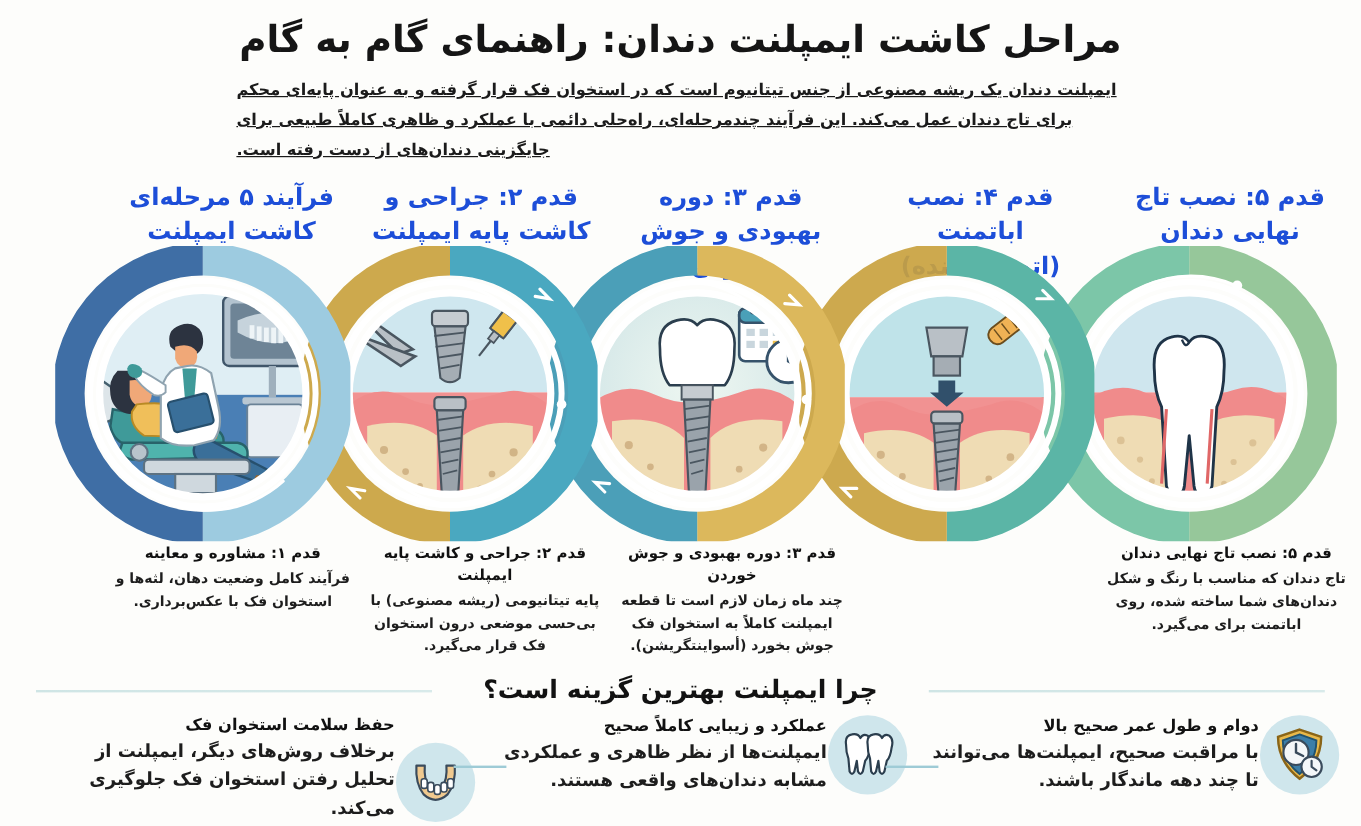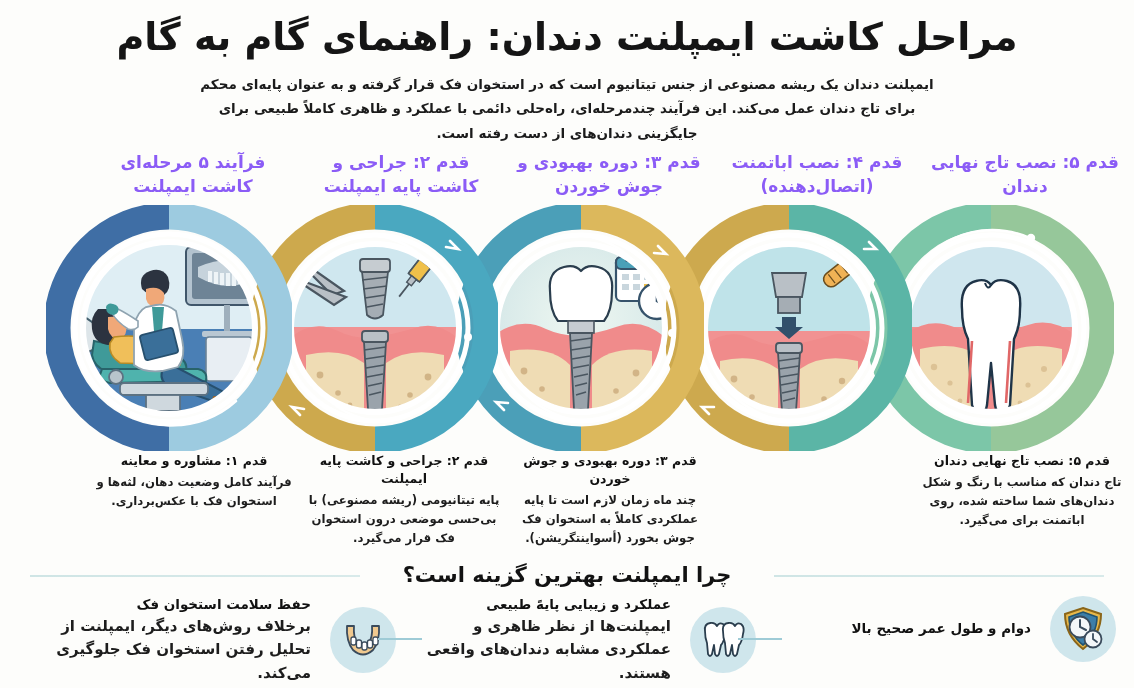--- a/index.html
+++ b/index.html
@@ -8,33 +8,33 @@
     background:#fdfdfb;
     font-family:"DejaVu Sans","Liberation Sans",sans-serif;
     direction:rtl;
     position:relative;
   }
   .stage { position:relative; width:1134px; height:688px; }
 
   
   .header { position:absolute; left:0; right:0; top:14px; text-align:center; }
   .title {
-    font-size:38px; font-weight:bold; color:#151515; letter-spacing:0;
+    font-size:31px; font-weight:bold; color:#151515; letter-spacing:0;
     line-height:1.25; padding:0 114px;
   }
   .subtitle {
     margin:10px auto 0; width:740px; font-size:13.5px; line-height:1.85;
-    color:#1b1b1b; font-weight:600; text-align:center;
+    color:#1b1b1b; font-weight:600; text-align:left;text-decoration:underline;
   }
 
   
   .step-headers { position:absolute; top:148px; left:0; right:0; height:60px; }
   .step-head {
     position:absolute; width:190px; text-align:center;
-    font-size:17px; font-weight:bold; color:#8b5cf6; line-height:1.42;
+    font-size:20px; font-weight:bold; color:#1d4ed8; line-height:1.42;
   }
   .sh0 { right:14px;  top:2px; }
   .sh1 { right:222px; top:2px; }
   .sh2 { right:430px; top:2px; }
   .sh3 { right:638px; top:2px; }
   .sh4 { right:846px; top:2px; }
 
   
   .circles { position:absolute; top:205px; left:0; right:0; height:245px; }
   .node { position:absolute; width:246px; height:246px; top:0; }
@@ -64,21 +64,21 @@
     background:linear-gradient(90deg,#cfe5e5,#d8eaea);
   }
   .rule-l { left:30px;  width:330px; }
   .rule-r { right:30px; width:330px; }
   .why-title {
     position:absolute; left:0; right:0; top:-3px; text-align:center;
     font-size:21px; font-weight:bold; color:#121212;
   }
 
   .benefits { position:absolute; top:596px; left:0; right:0; height:92px; }
-  .benefit { position:absolute; display:flex; align-items:center; gap:19px; width:340px; }
+  .benefit { position:absolute; display:flex; align-items:flex-end; gap:1px; width:340px; }
   .b0 { right:18px; }
   .b1 { right:378px; }
   .b2 { right:738px; }
   .b-ico {
     flex:0 0 auto; width:66px; height:66px; border-radius:50%;
     background:#cfe6ec; display:flex; align-items:center; justify-content:center;
   }
   .b-txt { flex:1 1 auto; text-align:right; }
   .b-txt h5 { font-size:13.5px; font-weight:bold; color:#111; margin-bottom:3px; }
   .b-txt p  { font-size:15px; font-weight:600; color:#1d1d1d; line-height:1.55; }
@@ -426,21 +426,21 @@
     <div class="cap c4">
       <h4>قدم ۱: مشاوره و معاینه</h4>
       <p>فرآیند کامل وضعیت دهان، لثه‌ها و استخوان فک با عکس‌برداری.</p>
     </div>
     <div class="cap c3">
       <h4>قدم ۲: جراحی و کاشت پایه ایمپلنت</h4>
       <p>پایه تیتانیومی (ریشه مصنوعی) با بی‌حسی موضعی درون استخوان فک قرار می‌گیرد.</p>
     </div>
     <div class="cap c2">
       <h4>قدم ۳: دوره بهبودی و جوش خوردن</h4>
-      <p>چند ماه زمان لازم است تا پایه عملکردی کاملاً به استخوان فک جوش بخورد (أسواینتگریشن).</p>
+      <p>چند ماه زمان لازم است تا قطعه ایمپلنت کاملاً به استخوان فک جوش بخورد (أسواینتگریشن).</p>
     </div>
     <div class="cap c0">
       <h4>قدم ۵: نصب تاج نهایی دندان</h4>
       <p>تاج دندان که مناسب با رنگ و شکل دندان‌های شما ساخته شده، روی اباتمنت برای می‌گیرد.</p>
     </div>
   </div>
 
   <div class="why-wrap">
     <div class="rule-row">
       <div class="rule rule-l"></div>
@@ -472,37 +472,38 @@
     <div class="b-sep sep1"></div>
 
     <div class="benefit b1">
       <div class="b-ico">
         <svg width="46" height="46" viewBox="0 0 46 46" xmlns="http://www.w3.org/2000/svg">
           <path d="M5 14 Q4 7 10 6 Q15 5 17 9 Q19 5 23 7 Q27 10 25 17 Q24 25 21 28 L19 37 Q17 41 15 37 L14 28 L12 37 Q10 41 8 37 L7 26 Q5 21 5 14 Z" fill="#ffffff" stroke="#2b3e4e" stroke-width="1.8" stroke-linejoin="round"></path>
           <path d="M23 14 Q22 7 28 6 Q33 5 35 9 Q37 5 41 7 Q45 10 43 17 Q42 25 39 28 L37 37 Q35 41 33 37 L32 28 L30 37 Q28 41 26 37 L25 26 Q23 21 23 14 Z" fill="#ffffff" stroke="#2b3e4e" stroke-width="1.8" stroke-linejoin="round"></path>
         </svg>
       </div>
       <div class="b-txt">
-        <h5>عملکرد و زیبایی پایهً طبیعی</h5>
+        <h5>عملکرد و زیبایی کاملاً صحیح</h5>
         <p>ایمپلنت‌ها از نظر ظاهری و عملکردی مشابه دندان‌های واقعی هستند.</p>
       </div>
     </div>
     <div class="b-sep sep0"></div>
 
     <div class="benefit b0">
       <div class="b-ico">
         <svg width="48" height="48" viewBox="0 0 48 48" xmlns="http://www.w3.org/2000/svg">
           <path d="M24 3 L42 9 Q42 30 24 44 Q6 30 6 9 Z" fill="#e8b84a" stroke="#8a6518" stroke-width="2"></path>
           <path d="M24 7 L38 12 Q38 29 24 40 Q10 29 10 12 Z" fill="#3c7ea8" stroke="#21536f" stroke-width="1.6"></path>
           <circle cx="21" cy="22" r="10.5" fill="#f4f7f9" stroke="#3a4b5c" stroke-width="1.8"></circle>
           <path d="M21 15 L21 22 L27 25" fill="none" stroke="#3a4b5c" stroke-width="2" stroke-linecap="round"></path>
           <circle cx="34" cy="34" r="8.5" fill="#f4f7f9" stroke="#3a4b5c" stroke-width="1.8"></circle>
           <path d="M34 29 L34 34 L38 37" fill="none" stroke="#3a4b5c" stroke-width="1.8" stroke-linecap="round"></path>
         </svg>
       </div>
       <div class="b-txt">
         <h5>دوام و طول عمر صحیح بالا</h5>
+        <p>با مراقبت صحیح، ایمپلنت‌ها می‌توانند تا چند دهه ماندگار باشند.</p>
       </div>
     </div>
 
   </div>
 
 </div>
 
 </body></html>

